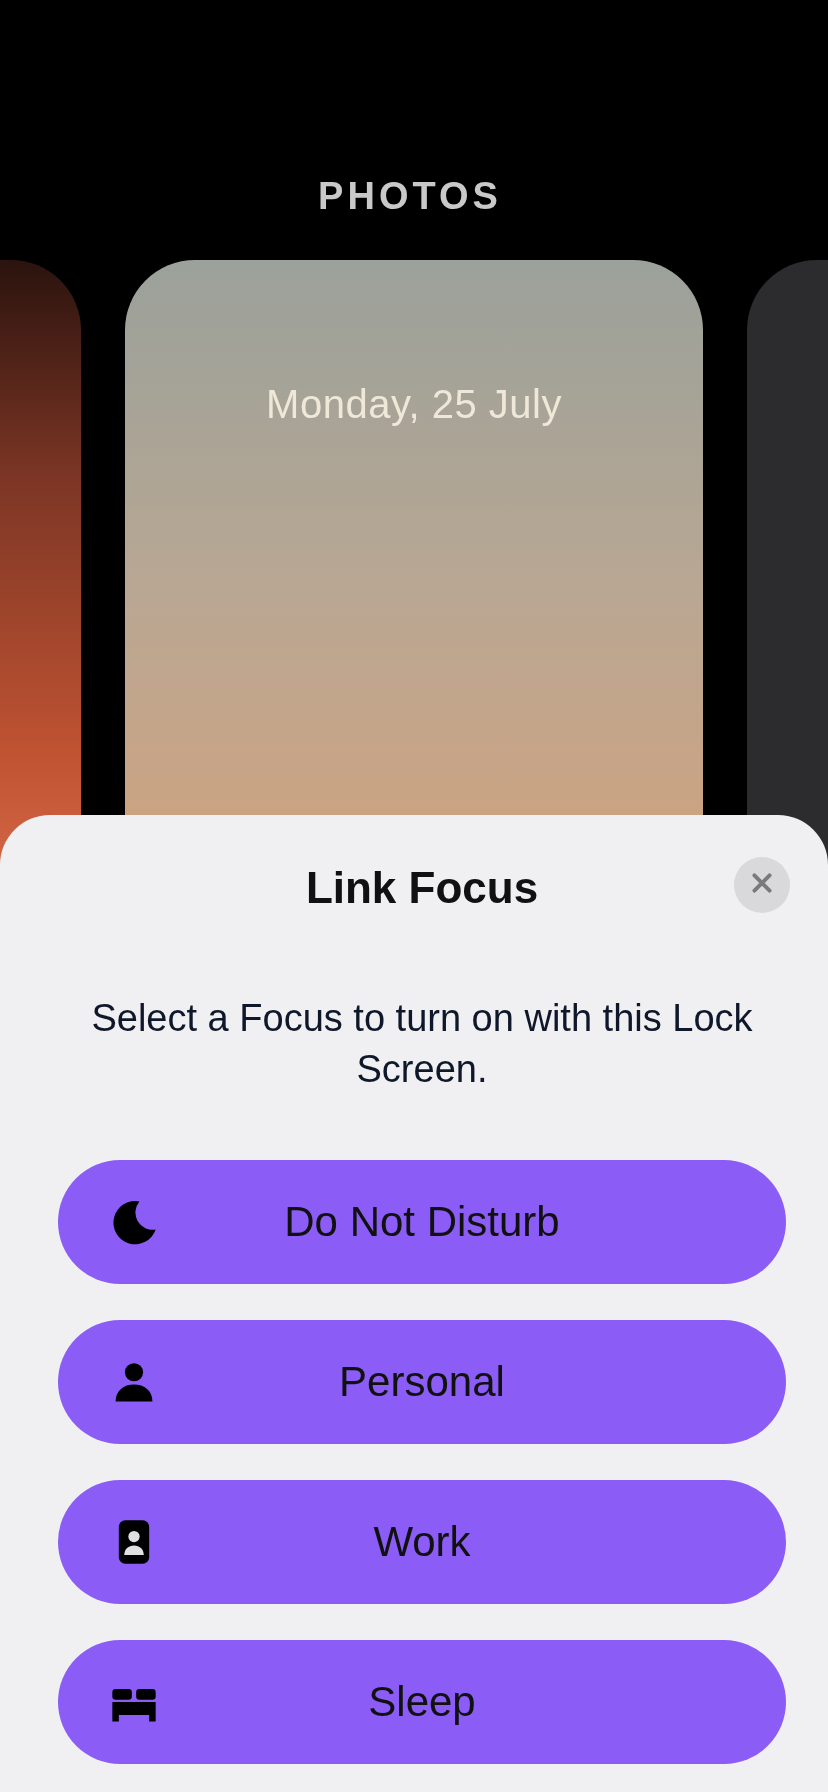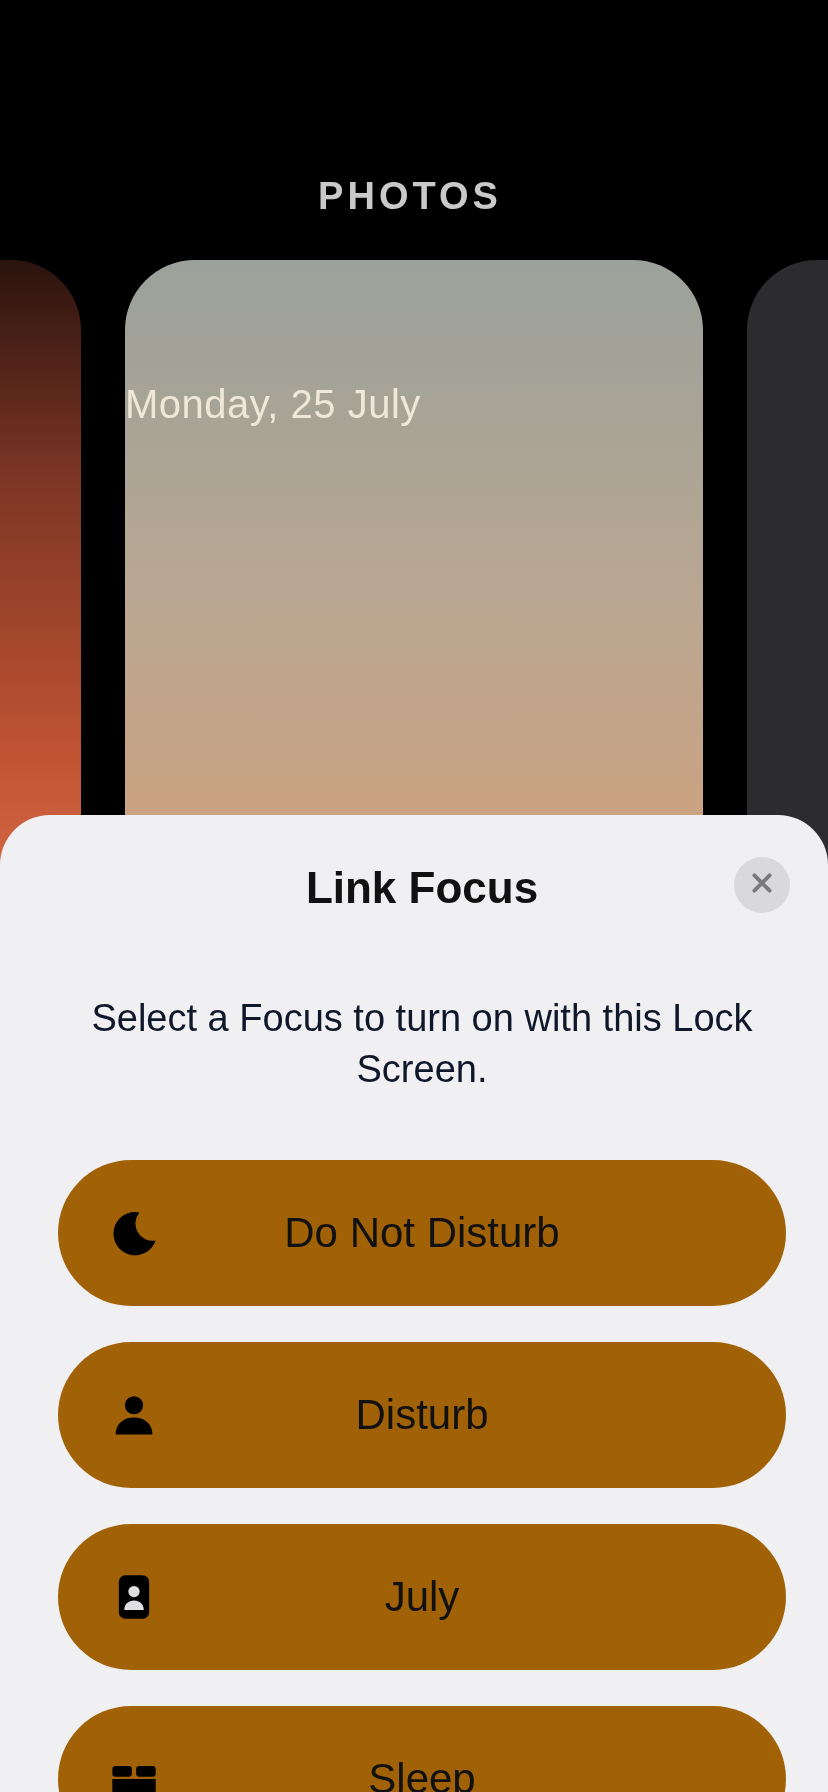--- a/index.html
+++ b/index.html
@@ -69,21 +69,21 @@
     background: linear-gradient(180deg,
       #9ba19b 0%,
       #a6a397 12%,
       #b9a793 30%,
       #c6a487 45%,
       #d0a27a 58%,
       #dca26b 70%,
       #e4a363 82%,
       #eaa659 92%,
       #eda650 100%);
-    text-align: left;
+    text-align: center;
     padding-top: 122px;
     color: #f4e9cf;
   }
   .card-date {
     font-size: 40px;
     font-weight: 500;
     letter-spacing: 0.5px;
     color: #efe8d9;
   }
   .card-time {
@@ -141,23 +141,23 @@
     margin: 0 30px 64px 30px;
   }
 
   .option-list {
     display: flex;
     flex-direction: column;
     gap: 36px;
   }
   .option {
     position: relative;
-    background: #a16207;
+    background: #8b5cf6;
     border-radius: 74px;
-    height: 146px;
+    height: 124px;
     display: flex;
     align-items: center;
     justify-content: center;
     cursor: pointer;
   }
   .option-icon {
     position: absolute;
     left: 48px;
     top: 50%;
     transform: translateY(-50%);
@@ -212,32 +212,32 @@
       <span class="option-label">Do Not Disturb</span>
     </div>
 
     <div class="option">
       <span class="option-icon">
         <svg viewBox="0 0 24 24">
           <circle cx="12" cy="7.5" r="4.2"></circle>
           <path d="M3.5 21 C3.5 16 7.3 13.2 12 13.2 C16.7 13.2 20.5 16 20.5 21 Z"></path>
         </svg>
       </span>
-      <span class="option-label">Disturb</span>
+      <span class="option-label">Personal</span>
     </div>
 
     <div class="option">
       <span class="option-icon">
         <svg viewBox="0 0 24 24">
           <rect x="5" y="2" width="14" height="20" rx="3"></rect>
           <circle cx="12" cy="9.5" r="2.6" fill="#e0dfe1"></circle>
           <path d="M7.5 18 C7.5 15.2 9.5 13.6 12 13.6 C14.5 13.6 16.5 15.2 16.5 18 Z" fill="#e0dfe1"></path>
         </svg>
       </span>
-      <span class="option-label">July</span>
+      <span class="option-label">Work</span>
     </div>
 
     <div class="option">
       <span class="option-icon">
         <svg viewBox="0 0 24 24">
           <rect x="2" y="6" width="9" height="5" rx="1.5"></rect>
           <rect x="13" y="6" width="9" height="5" rx="1.5"></rect>
           <rect x="2" y="12" width="20" height="6"></rect>
           <rect x="2" y="18" width="3" height="3"></rect>
           <rect x="19" y="18" width="3" height="3"></rect>

